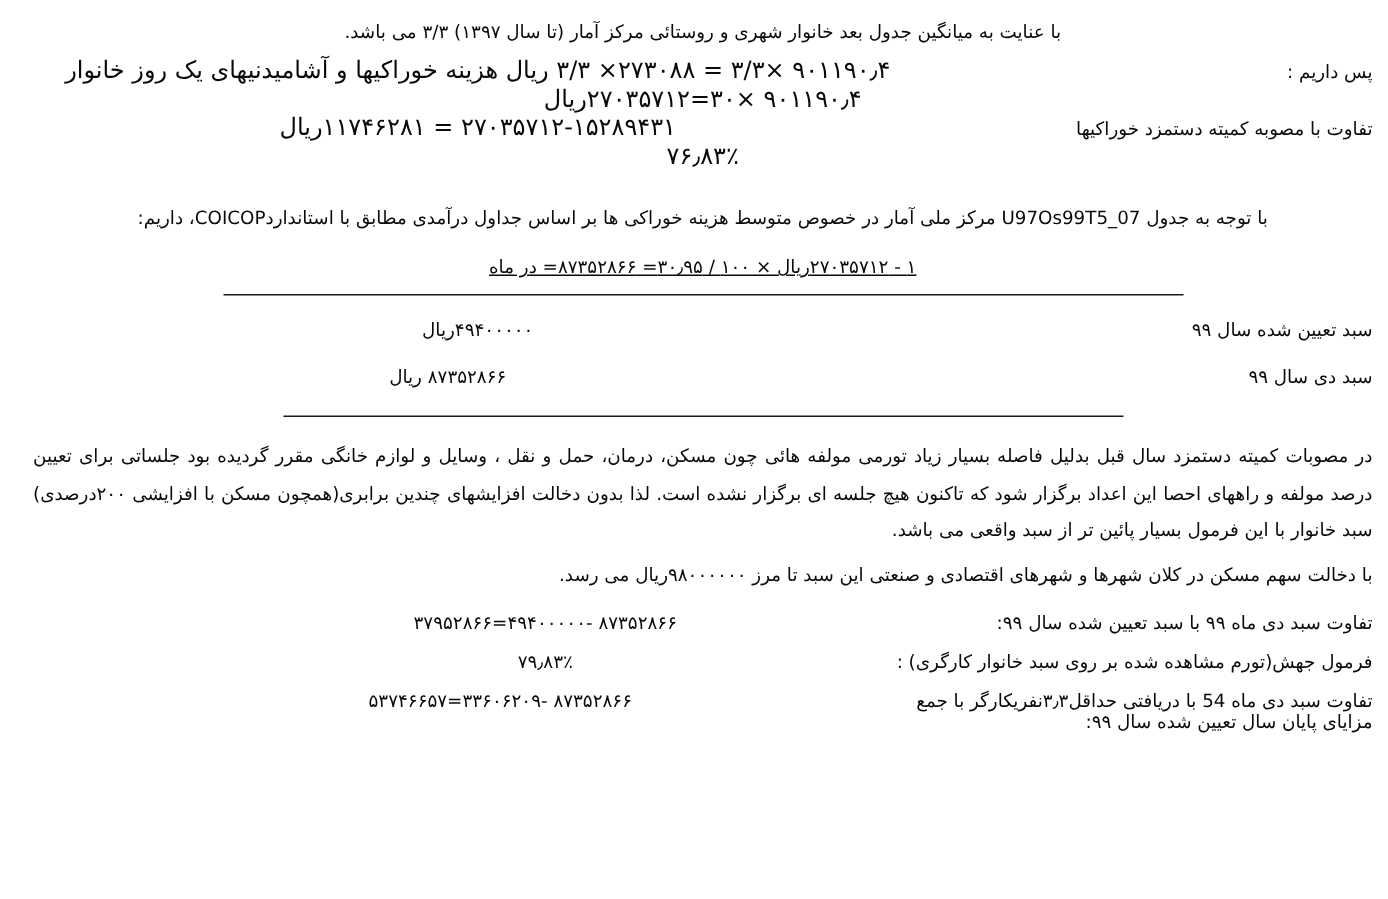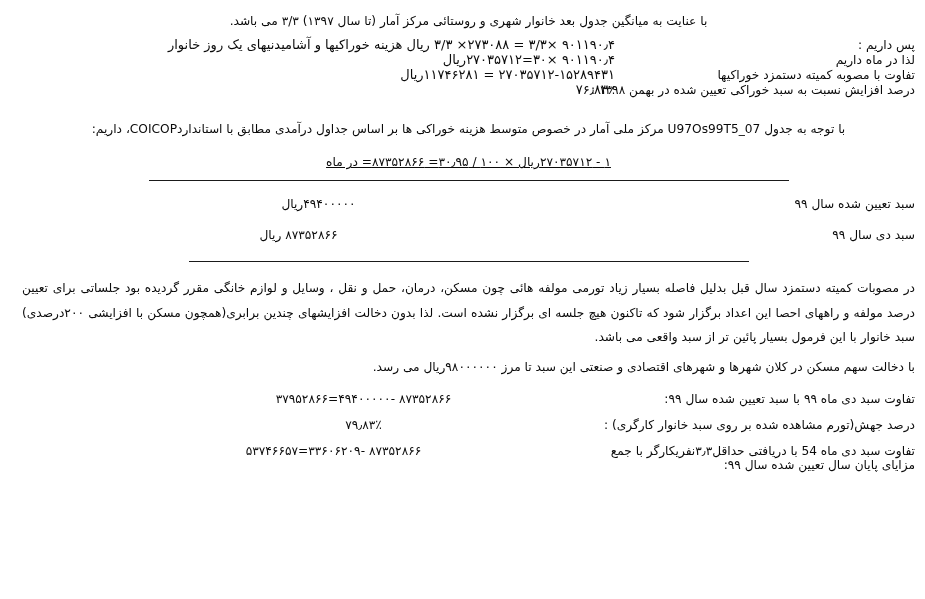--- a/index.html
+++ b/index.html
@@ -33,21 +33,22 @@
   }
   .label-col {
     width: 300px;
     flex: 0 0 300px;
     text-align: right;
     font-size: 12.2px;
     white-space: nowrap;
   }
   .value-col {
     flex: 1 1 auto;
-    font-size: 13px;
+    text-align: center;
+    font-size: 16px;
     white-space: nowrap;
   }
 
   .intro {
     text-align: center;
     font-size: 12.2px;
     margin-bottom: 9px;
   }
 
   .gap-sm { height: 7px; }
@@ -143,31 +144,29 @@
 <div class="page">
 
   <div class="intro">با عنایت به میانگین جدول بعد خانوار شهری و روستائی مرکز آمار (تا سال ۱۳۹۷) ۳/۳ می باشد.</div>
 
   <div class="row">
     <div class="label-col">پس داریم :</div>
     <div class="value-col">۹۰۱۱۹۰٫۴   ×۳/۳   =  ۲۷۳۰۸۸× ۳/۳   ریال هزینه خوراکیها و آشامیدنیهای یک روز خانوار</div>
   </div>
 
   <div class="row">
-    <div class="label-col">لذا در ماه داریم</div>
     <div class="value-col">۹۰۱۱۹۰٫۴ ×۳۰=۲۷۰۳۵۷۱۲ریال</div>
   </div>
 
   <div class="row">
     <div class="label-col">تفاوت با مصوبه کمیته دستمزد   خوراکیها</div>
     <div class="value-col">۲۷۰۳۵۷۱۲-۱۵۲۸۹۴۳۱ = ۱۱۷۴۶۲۸۱ریال</div>
   </div>
 
   <div class="row">
-    <div class="label-col">درصد افزایش نسبت به سبد خوراکی تعیین شده در بهمن ۱۳۹۸ :</div>
     <div class="value-col">۷۶٫۸۳٪</div>
   </div>
 
   <div class="gap-lg"></div>
 
   <div class="para-center">با توجه به جدول  U97Os99T5_07 مرکز ملی آمار در خصوص متوسط هزینه خوراکی ها بر اساس جداول درآمدی مطابق با استانداردCOICOP، داریم:</div>
 
   <div class="gap-md"></div>
 
   <div class="numbered">۱  -   ۲۷۰۳۵۷۱۲ریال × ۱۰۰ / ۳۰٫۹۵=  ۸۷۳۵۲۸۶۶=   در ماه</div>
@@ -193,21 +192,21 @@
   <div class="gap-sm"></div>
 
   <div class="para">با دخالت سهم مسکن در کلان شهرها و شهرهای اقتصادی و صنعتی این سبد تا مرز ۹۸۰۰۰۰۰۰ریال می رسد.</div>
 
   <div class="bottom-row">
     <div class="bottom-label">تفاوت سبد دی ماه ۹۹ با سبد تعیین شده سال ۹۹:</div>
     <div class="bottom-value far-left">۸۷۳۵۲۸۶۶ -۴۹۴۰۰۰۰۰=۳۷۹۵۲۸۶۶</div>
   </div>
 
   <div class="bottom-row">
-    <div class="bottom-label">درصد جهش(تورم مشاهده شده بر روی سبد خانوار کارگری)  :</div>
+    <div class="bottom-label">فرمول جهش(تورم مشاهده شده بر روی سبد خانوار کارگری)  :</div>
     <div class="bottom-value far-left">۷۹٫۸۳٪</div>
   </div>
 
   <div class="bottom-row">
     <div class="bottom-label">تفاوت سبد دی ماه 54 با دریافتی حداقل۳٫۳نفریکارگر با جمع مزایای پایان سال تعیین شده سال ۹۹:</div>
     <div class="bottom-value left-ish">۸۷۳۵۲۸۶۶ -۳۳۶۰۶۲۰۹=۵۳۷۴۶۶۵۷</div>
   </div>
 
 </div>
 

